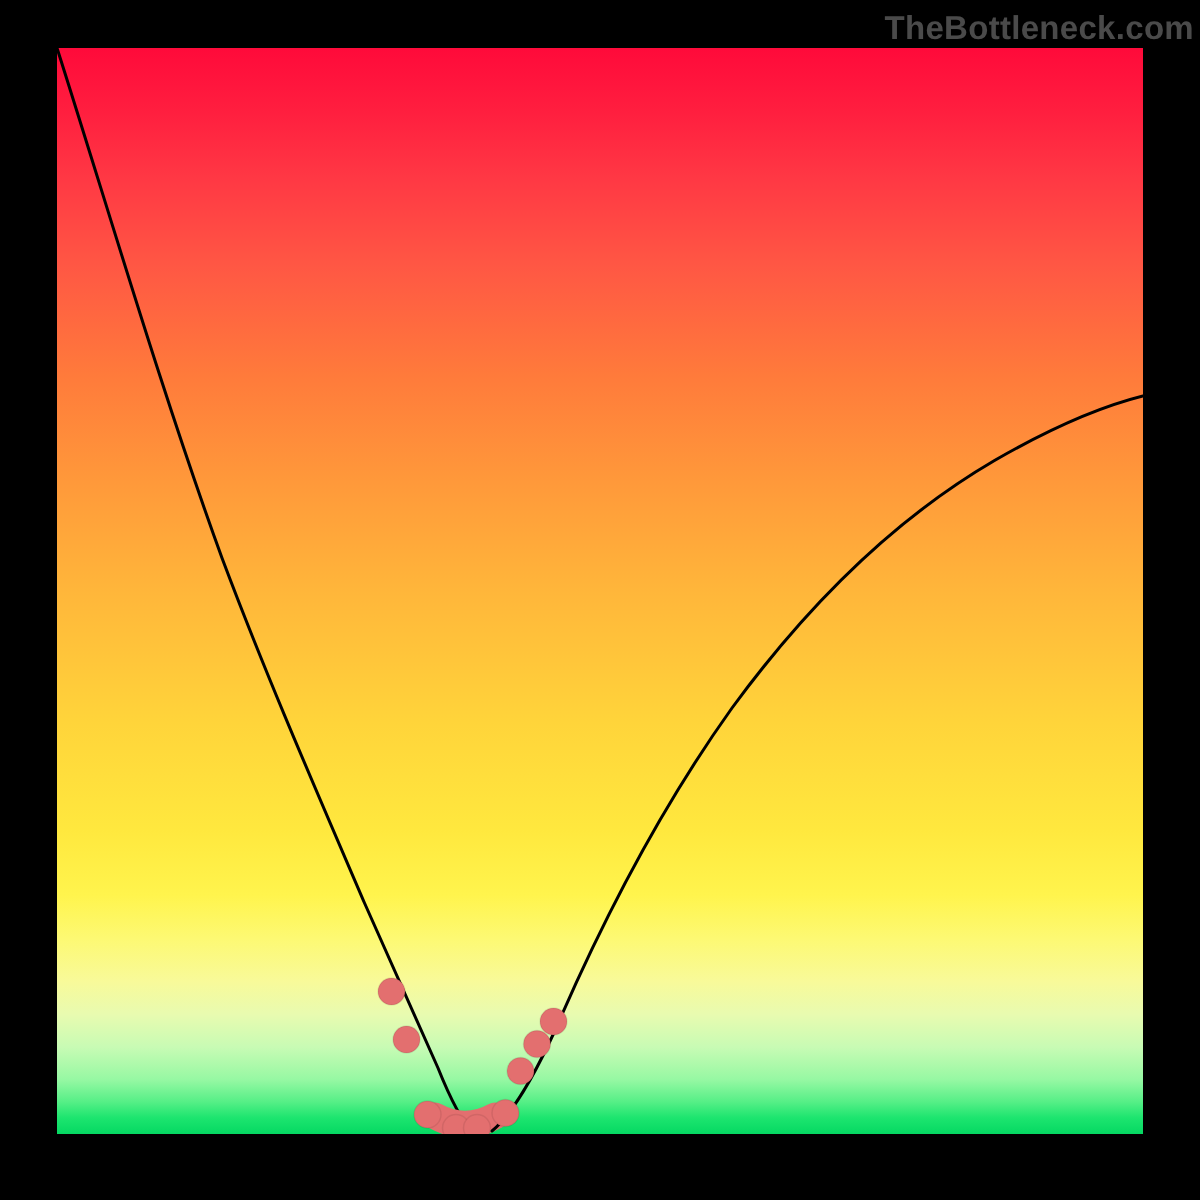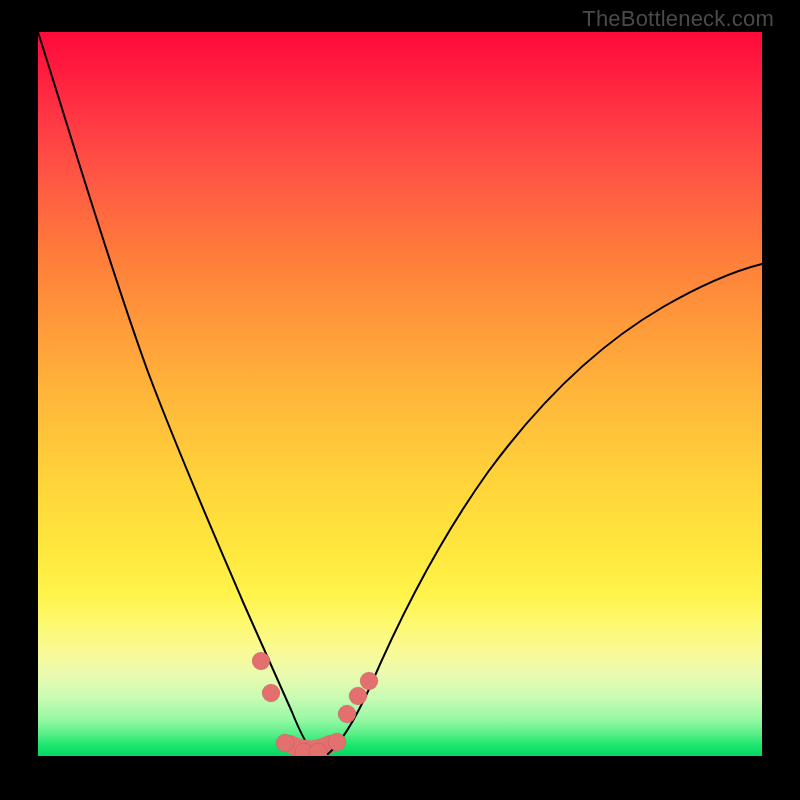--- a/index.html
+++ b/index.html
@@ -68,24 +68,24 @@
   }
   .flat-seg {
     fill: none;
     stroke: #e36f6f;
     stroke-width: 18;
     stroke-linecap: round;
   }
   .watermark {
     position: absolute;
     top: 6px;
-    right: 26px;
+    right: 4px;
     color: #4a4a4a;
     font-size: 22px;
-    font-weight: 400;
+    font-weight: 700;
     letter-spacing: 0.2px;
     user-select: none;
   }
 </style>
 </head>
 <body>
 
 <div class="stage">
 
   <div class="plot-bg"></div>

